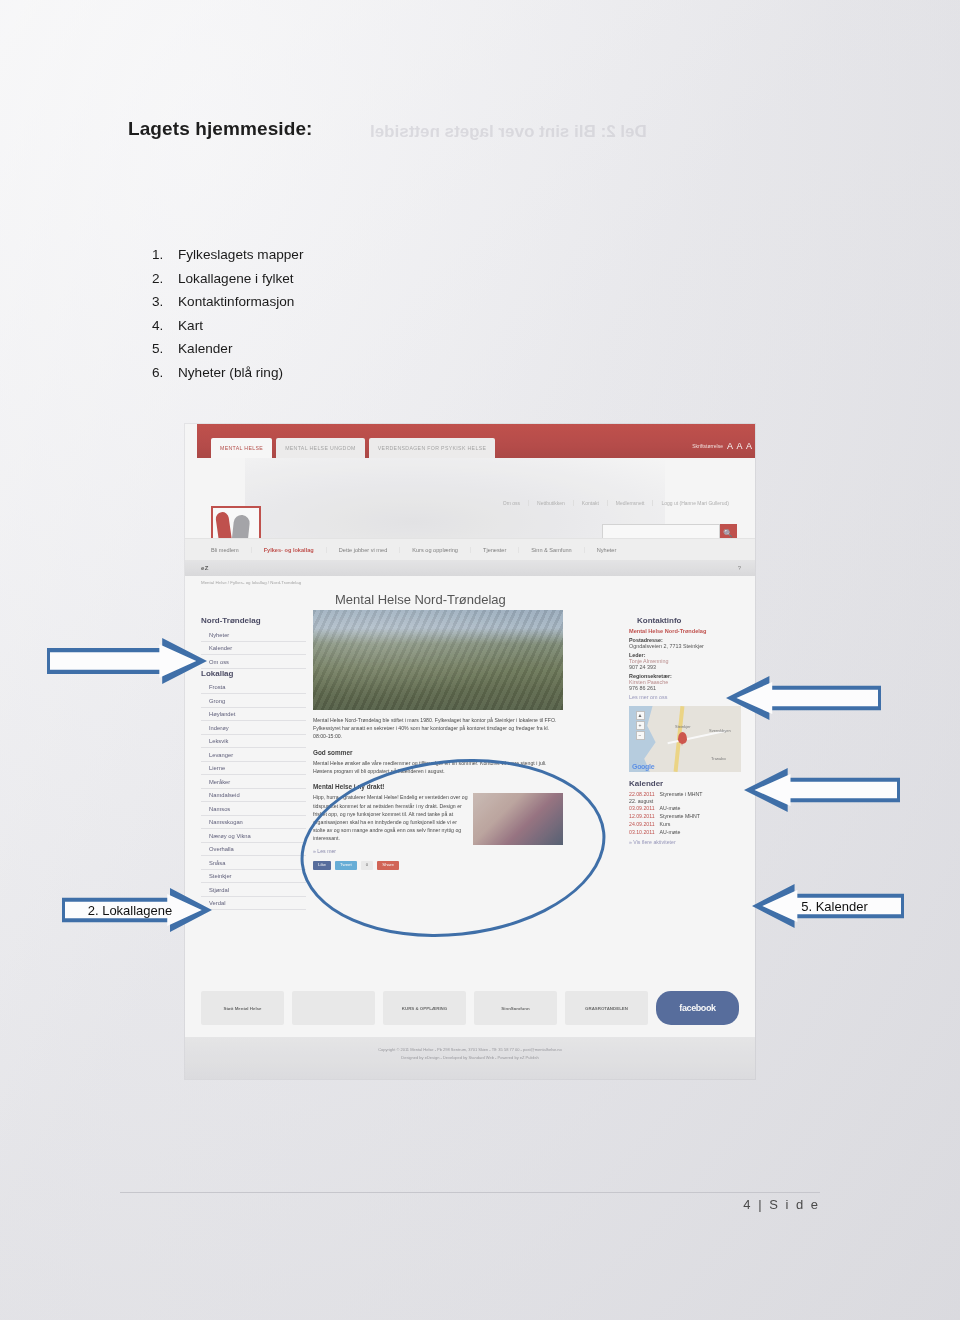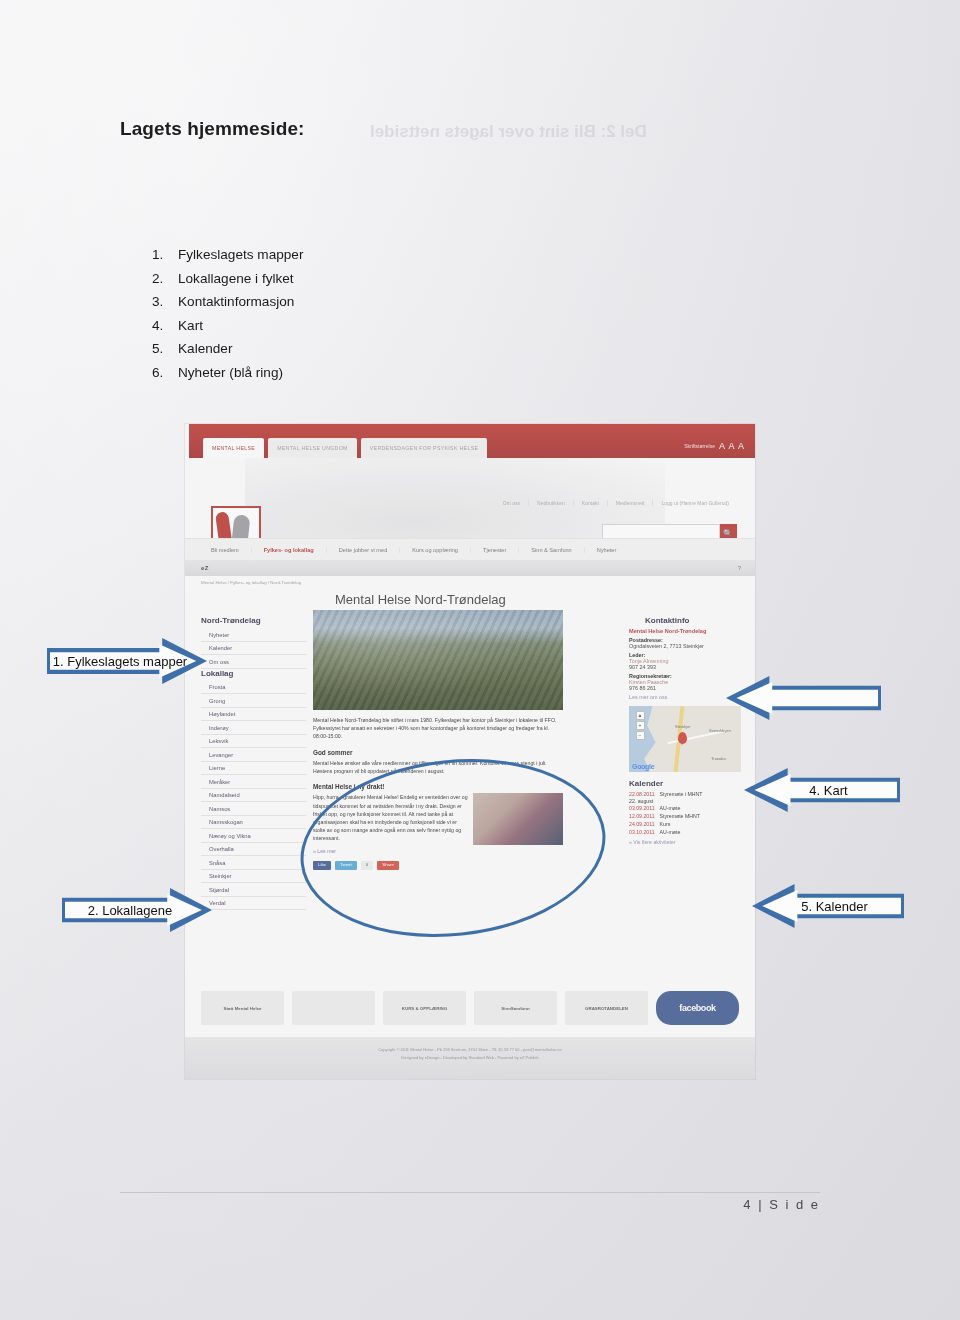--- a/index.html
+++ b/index.html
@@ -16,21 +16,21 @@
       radial-gradient(ellipse at 20% 10%, #f2f2f4 0%, #e9e9ec 40%, #dcdce0 100%);
   }
   .paper-noise{
     position:absolute;inset:0;
     background:linear-gradient(125deg, rgba(255,255,255,.55) 0%, rgba(231,231,236,.2) 45%, rgba(214,214,220,.35) 100%);
     pointer-events:none;
   }
 
   
   .doc-title{
-    position:absolute;left:120px;top:118px;
+    position:absolute;left:128px;top:118px;
     font-size:19px;font-weight:bold;color:#1e1e1e;
     letter-spacing:.1px;
   }
   .doc-para{
     position:absolute;left:118px;top:148px;width:690px;
     font-size:14.4px;line-height:23px;color:#1b1b1b;
   }
   .doc-para .u{text-decoration:underline;}
 
   .list{
@@ -50,21 +50,21 @@
   
   .shot{
     position:absolute;left:185px;top:424px;width:570px;height:655px;
     background:#fbfbfb;
     box-shadow:0 0 0 1px rgba(0,0,0,.06);
     overflow:hidden;
     filter:saturate(.9) contrast(.95);
   }
   .shot-inner{position:absolute;inset:0;opacity:.88;}
 
-  .s-topbar{position:absolute;left:4px;top:0;width:100%;height:34px;
+  .s-topbar{position:absolute;left:12px;top:0;width:100%;height:34px;
     background:linear-gradient(180deg,#c7342f 0%,#bb2f2b 60%,#ad2a27 100%);}
   .s-tabs{position:absolute;left:14px;top:14px;display:flex;gap:4px;}
   .s-tab{height:20px;padding:0 9px;display:flex;align-items:center;
     font-size:5.2px;letter-spacing:.35px;border-radius:2px 2px 0 0;
     background:#f1f0f0;color:#9a9a9a;}
   .s-tab.active{background:#fdfdfd;color:#b8312c;}
   .s-fontsize{position:absolute;right:14px;top:17px;display:flex;align-items:center;gap:4px;
     color:#f7dcdb;font-size:5px;}
   .s-fontsize .aaa{color:#fff;font-size:9px;letter-spacing:1px;}
 
@@ -120,21 +120,21 @@
   .s-photo2{float:right;width:90px;height:52px;margin:0 0 3px 5px;
     background:linear-gradient(135deg,#c9b6ad 0%,#b99b93 35%,#8e5f72 60%,#3c4a63 100%);}
   .s-share{margin-top:6px;display:flex;gap:4px;align-items:center;}
   .s-share .b{height:9px;padding:0 5px;border-radius:1px;font-size:4.4px;color:#fff;
     display:flex;align-items:center;}
   .b.fb{background:#3b5998;}.b.tw{background:#4aa7de;}.b.g{background:#dd4b39;}
   .b.cnt{background:#eee;color:#555;}
 
   
   .s-right{position:absolute;right:14px;top:192px;width:112px;}
-  .s-right h3{margin:0 0 3px 16px;font-size:8px;color:#2f2f50;font-weight:bold;}
+  .s-right h3{margin:0 0 3px 8px;font-size:8px;color:#2f2f50;font-weight:bold;}
   .s-right .org{font-size:5.6px;color:#c7342f;font-weight:bold;margin-bottom:3px;}
   .s-right .lbl{font-size:5.4px;color:#1b1b1b;font-weight:bold;margin-top:3px;}
   .s-right .val{font-size:5.4px;color:#3a3a3a;}
   .s-right .val.link{color:#b87a7a;}
   .s-right .lnk{font-size:5.4px;color:#8a8aba;margin-top:3px;}
   .s-map{margin-top:6px;width:112px;height:66px;position:relative;overflow:hidden;
     background:#e9e5dc;}
   .s-map .water{position:absolute;left:0;top:0;width:38px;height:66px;background:#aecbe4;
     clip-path:polygon(0 0,62% 0,48% 30%,70% 55%,40% 80%,55% 100%,0 100%);}
   .s-map .road{position:absolute;left:48px;top:0;width:4px;height:66px;background:#f2d56b;transform:rotate(6deg);}
@@ -386,32 +386,30 @@
       <div class="s-footer">
         <div class="c">Copyright © 2011 Mental Helse - Pb 298 Sentrum, 3701 Skien - Tlf: 35 58 77 00 - post@mentalhelse.no</div>
         <div class="c" style="padding-top:1px;">Designed by eDesign - Developed by Standard Web - Powered by eZ Publish</div>
       </div>
 
     </div>
   </div>
 
   <div class="ar-outer ar-r-out" style="left:47px;top:638px;width:160px;height:46px;"></div>
   <div class="ar-inner ar-r-in" style="left:50px;top:641px;width:154px;height:40px;"></div>
-  <div class="ar-label" style="left:50px;top:641px;width:140px;height:40px;">1. Fylkeslagets mapper</div>
 
   <div class="ar-outer ar-r-out" style="left:62px;top:888px;width:150px;height:44px;"></div>
   <div class="ar-inner ar-r-in" style="left:65px;top:891px;width:144px;height:38px;"></div>
   <div class="ar-label" style="left:65px;top:891px;width:130px;height:38px;">2. Lokallagene</div>
 
   <div class="ar-outer ar-l-out" style="left:726px;top:676px;width:155px;height:44px;"></div>
   <div class="ar-inner ar-l-in" style="left:729px;top:679px;width:149px;height:38px;"></div>
 
   <div class="ar-outer ar-l-out" style="left:744px;top:768px;width:156px;height:44px;"></div>
   <div class="ar-inner ar-l-in" style="left:747px;top:771px;width:150px;height:38px;"></div>
-  <div class="ar-label" style="left:760px;top:771px;width:137px;height:38px;">4. Kart</div>
 
   <div class="ar-outer ar-l-out" style="left:752px;top:884px;width:152px;height:44px;"></div>
   <div class="ar-inner ar-l-in" style="left:755px;top:887px;width:146px;height:38px;"></div>
   <div class="ar-label" style="left:768px;top:887px;width:133px;height:38px;">5. Kalender</div>
 
   <div class="ellipse"></div>
 
   <div class="pg-rule"></div>
   <div class="pg-num">4 | S i d e</div>
 </div>

